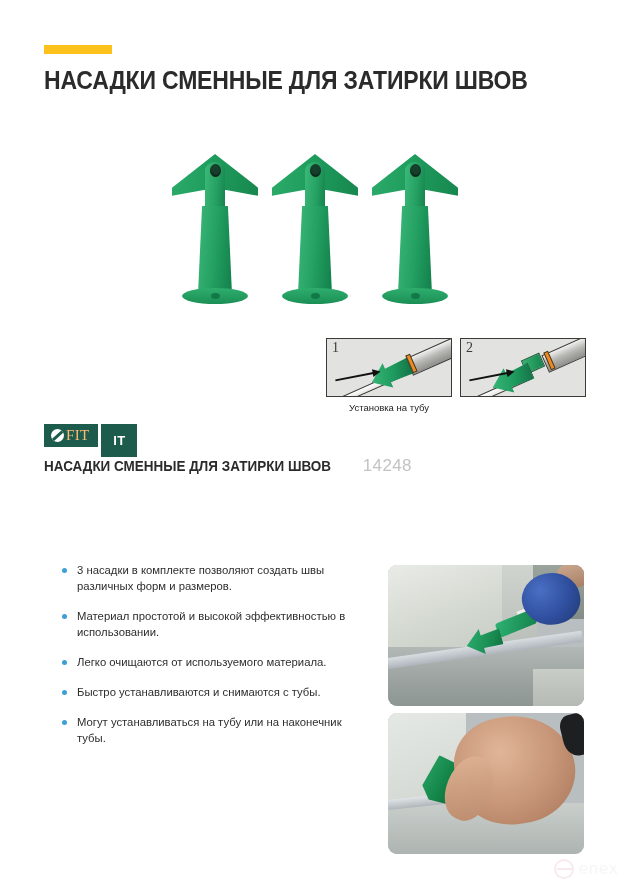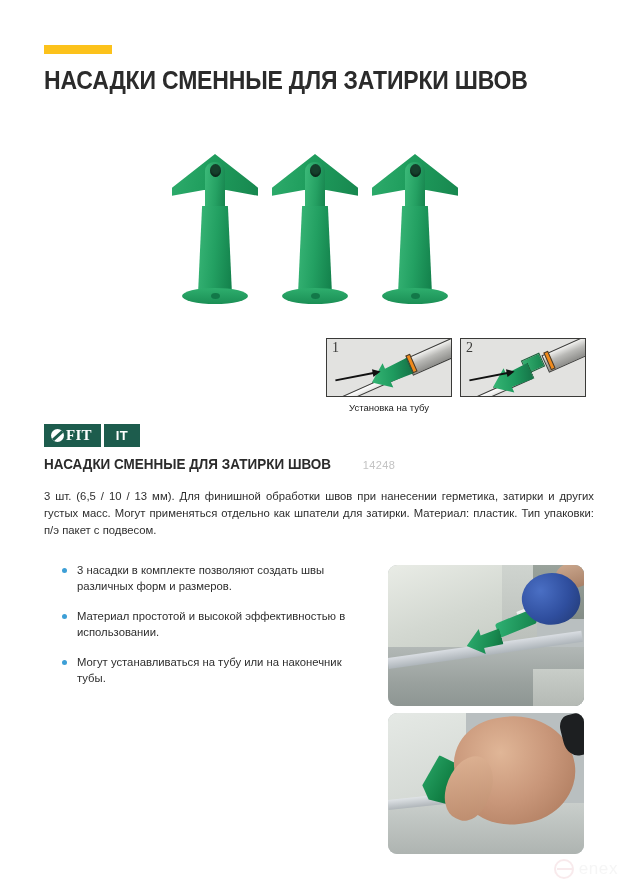--- a/index.html
+++ b/index.html
@@ -245,29 +245,29 @@
   }
   .logo-mark::after {
     content: "";
     position: absolute;
     left: -3px; top: 5px;
     width: 20px; height: 3px;
     background: #1d5c4d;
     transform: rotate(-42deg);
   }
   .logo-text {
-    color: #ffffff;
+    color: #fdba74;
     font-size: 15px;
-    font-weight: bold;
+    font-weight: normal;
     letter-spacing: 0.3px;
     font-family: "Liberation Serif", serif;
   }
   .logo-sub {
     background: #1d5c4d;
-    height: 23px;
+    height: 33px;
     min-width: 36px;
     display: flex;
     align-items: center;
     justify-content: center;
     color: #ffffff;
     font-size: 13px;
     font-weight: bold;
     letter-spacing: 0.5px;
   }
 
@@ -282,21 +282,21 @@
   }
   .prod-name {
     font-size: 14.5px;
     font-weight: bold;
     color: #2b2b2b;
     transform: scaleX(0.93);
     transform-origin: left center;
     white-space: nowrap;
   }
   .prod-code {
-    font-size: 11px;
+    font-size: 17px;
     color: #c3c3c3;
     font-weight: normal;
     letter-spacing: 0.4px;
   }
 
   
   .desc {
     position: absolute;
     left: 44px;
     top: 488px;
@@ -568,25 +568,26 @@
       <span class="logo-text">FIT</span>
     </div>
     <div class="logo-sub">IT</div>
   </div>
 
   <div class="prod-line">
     <span class="prod-name">НАСАДКИ СМЕННЫЕ ДЛЯ ЗАТИРКИ ШВОВ</span>
     <span class="prod-code">14248</span>
   </div>
 
-  <div class="desc">3 шт. (6,5 / 10 / 13 мм). Для финишной обработки швов при нанесении герметика, затирки и других густых масс. Могут применяться отдельно как шпатели для затирки. Материал: пластик. Тип упаковки: п/э пакет с подвесом.</div>
 
   <ul class="features">
       <li class="feature">3 насадки в комплекте позволяют создать швы различных форм и размеров.</li>
       <li class="feature">Материал простотой и высокой эффективностью в использовании.</li>
+      <li class="feature">Легко очищаются от используемого материала.</li>
+      <li class="feature">Быстро устанавливаются и снимаются с тубы.</li>
       <li class="feature">Могут устанавливаться на тубу или на наконечник тубы.</li>
     </ul>
 
   <div class="photo p1">
     <div class="ph-inner">
       <div class="wall"></div>
       <div class="wall2"></div>
       <div class="wall3"></div>
       <div class="floor"></div>
       <div class="floor2"></div>

